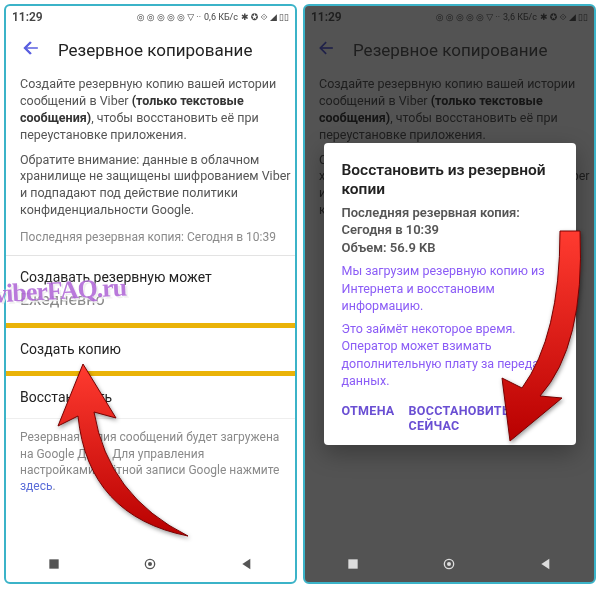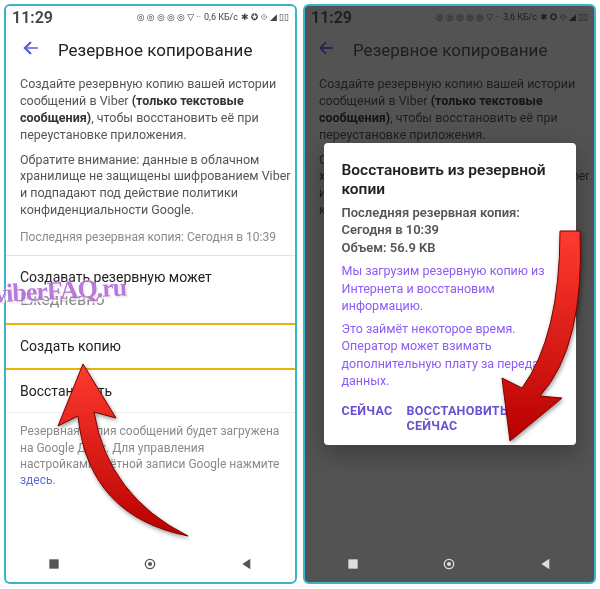--- a/index.html
+++ b/index.html
@@ -29,21 +29,21 @@
   }
   .statusbar {
     height: 22px;
     display: flex;
     align-items: center;
     justify-content: space-between;
     padding: 0 6px;
     font-size: 10px;
     color: #444;
   }
-  .statusbar .left { font-weight: 600; font-size: 16px; }
+  .statusbar .left { font-weight: 600; font-size: 12px; }
   .statusbar .right { display: flex; align-items: center; gap: 3px; font-size: 9px; }
   .appbar {
     display: flex;
     align-items: center;
     gap: 16px;
     padding: 10px 12px 14px 12px;
   }
   .back-arrow svg { width: 20px; height: 20px; }
   .appbar-title { font-size: 17px; color: #222; font-weight: 400; }
   .content {
@@ -51,21 +51,21 @@
     overflow: hidden;
     font-size: 12.5px;
     color: #555;
     line-height: 1.35;
   }
   .para { padding: 0 2px 8px 14px; }
   .para b { color: #333; }
   .meta { padding: 2px 14px 10px 14px; color: #8a8a8a; font-size: 12px; }
   .row {
     padding: 12px 14px;
-    border-top: 2px solid #eab308;
+    border-top: 5px solid #eab308;
   }
   .row.first { border-top: 1px solid #e3e3e3; }
   .row-title { font-size: 14px; color: #222; }
   .row-sub { font-size: 16px; color: #888; margin-top: 2px; }
   .footnote { padding: 10px 14px; font-size: 12px; color: #8a8a8a; line-height:1.35; border-top:1px solid #eee;}
   .footnote .link { color: #5b6dd8; }
   .navbar {
     height: 36px;
     display: flex;
     align-items: center;
@@ -217,21 +217,21 @@
     <div class="overlay">
       <div class="dialog">
         <div class="dlg-title">Восстановить из резервной копии</div>
         <div class="dlg-meta">
           <div>Последняя резервная копия: Сегодня в 10:39</div>
           <div>Объем: 56.9 KB</div>
         </div>
         <div class="dlg-body">Мы загрузим резервную копию из Интернета и восстановим информацию.</div>
         <div class="dlg-body">Это займёт некоторое время. Оператор может взимать дополнительную плату за передачу данных.</div>
         <div class="dlg-actions">
-          <span class="dlg-btn">СЕЙЧАС</span>
+          <span class="dlg-btn">ОТМЕНА</span>
           <span class="dlg-btn">ВОССТАНОВИТЬ СЕЙЧАС</span>
         </div>
       </div>
     </div>
 
     <div class="navbar" style="position:absolute;bottom:0;left:0;right:0;background:transparent">
       <span class="nb"><svg viewBox="0 0 24 24">
             <rect x="5" y="5" width="14" height="14" fill="#ddd"></rect>
           </svg></span>
       <span class="nb"><svg viewBox="0 0 24 24">

